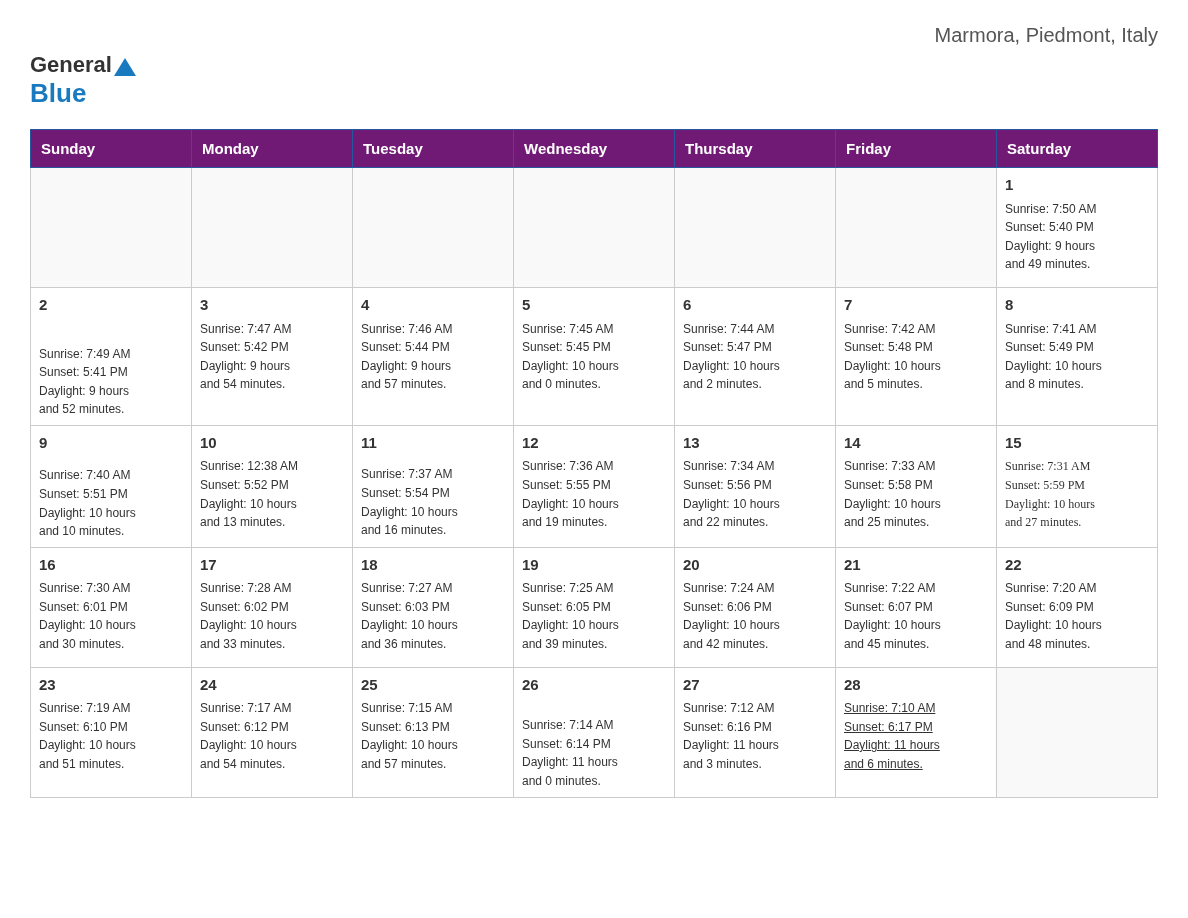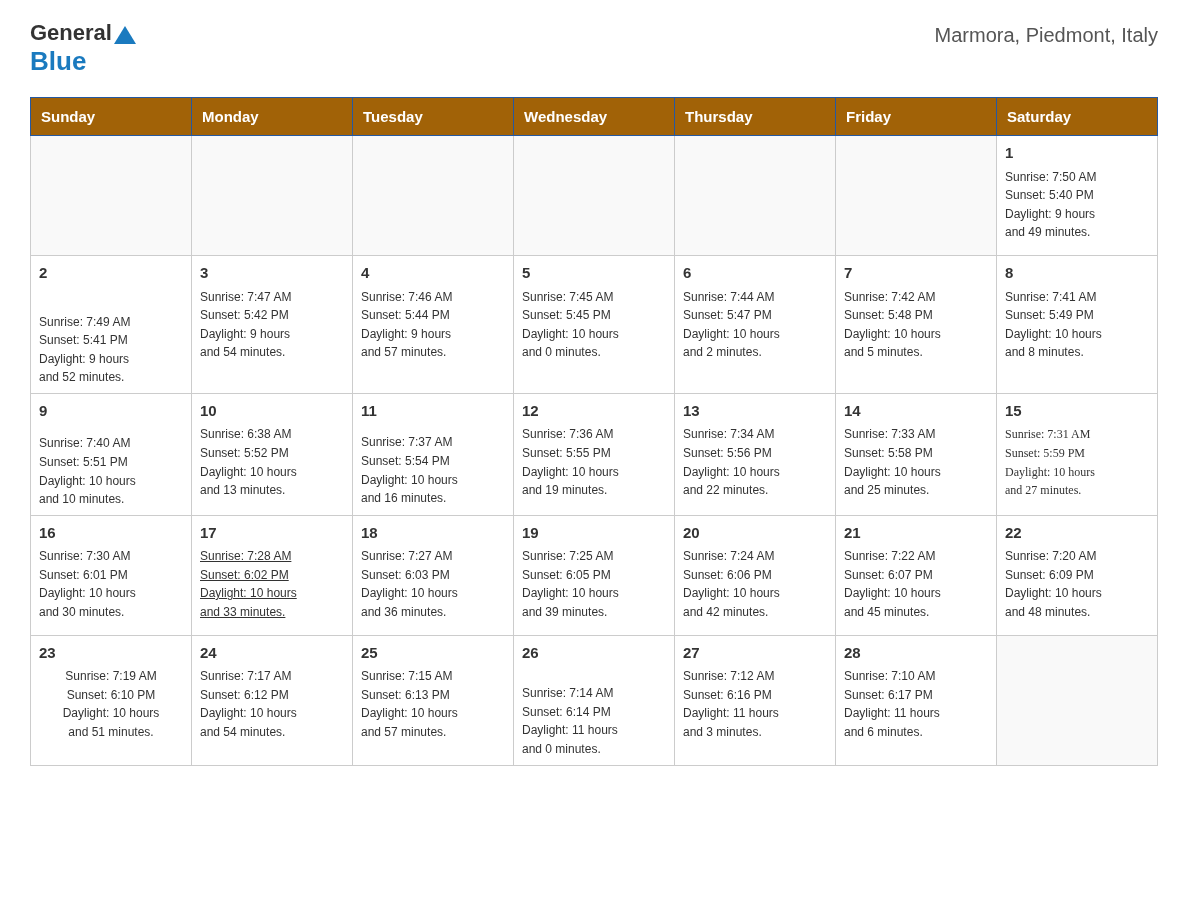--- a/index.html
+++ b/index.html
@@ -26,20 +26,21 @@
       font-weight: bold;
       color: #1a7abf;
     }
     .logo-wrapper {
       display: flex;
       flex-direction: column;
     }
     .logo-top {
       display: flex;
       align-items: center;
+      margin-top: 32px;
     }
     .logo-bottom {
       display: flex;
       align-items: center;
       gap: 2px;
     }
     .title-section {
       text-align: right;
     }
     .calendar-title {
@@ -51,21 +52,21 @@
       font-size: 20px;
       color: #555;
       margin-top: 4px;
     }
     .calendar {
       width: 100%;
       border-collapse: collapse;
       border: 1px solid #aaa;
     }
     .calendar th {
-      background-color: #a16207;
+      background-color: #701a75;
       color: white;
       font-size: 15px;
       font-weight: bold;
       padding: 10px 10px;
       text-align: left;
       border: 1px solid #2558a0;
     }
     .calendar td {
       vertical-align: top;
       border: 1px solid #ccc;
@@ -200,21 +201,21 @@
       <tr>
         <td>
           <span class="day-number">9</span>
           <div class="day-info" style="white-space: pre-line; margin-top: 12px;">Sunrise: 7:40 AM
 Sunset: 5:51 PM
 Daylight: 10 hours
 and 10 minutes.</div>
         </td>
         <td>
           <span class="day-number">10</span>
-          <div class="day-info" style="white-space: pre-line;">Sunrise: 6:38 AM
+          <div class="day-info" style="white-space: pre-line;">Sunrise: 12:38 AM
 Sunset: 5:52 PM
 Daylight: 10 hours
 and 13 minutes.</div>
         </td>
         <td>
           <span class="day-number">11</span>
           <div class="day-info" style="white-space: pre-line; margin-top: 11px;">Sunrise: 7:37 AM
 Sunset: 5:54 PM
 Daylight: 10 hours
 and 16 minutes.</div>
@@ -251,21 +252,21 @@
       <tr>
         <td>
           <span class="day-number">16</span>
           <div class="day-info" style="white-space: pre-line;">Sunrise: 7:30 AM
 Sunset: 6:01 PM
 Daylight: 10 hours
 and 30 minutes.</div>
         </td>
         <td>
           <span class="day-number">17</span>
-          <div class="day-info" style="white-space: pre-line; text-decoration: underline;">Sunrise: 7:28 AM
+          <div class="day-info" style="white-space: pre-line;">Sunrise: 7:28 AM
 Sunset: 6:02 PM
 Daylight: 10 hours
 and 33 minutes.</div>
         </td>
         <td>
           <span class="day-number">18</span>
           <div class="day-info" style="white-space: pre-line;">Sunrise: 7:27 AM
 Sunset: 6:03 PM
 Daylight: 10 hours
 and 36 minutes.</div>
@@ -295,21 +296,21 @@
           <span class="day-number">22</span>
           <div class="day-info" style="white-space: pre-line;">Sunrise: 7:20 AM
 Sunset: 6:09 PM
 Daylight: 10 hours
 and 48 minutes.</div>
         </td>
       </tr>
       <tr class="last-row">
         <td>
           <span class="day-number">23</span>
-          <div class="day-info" style="white-space: pre-line; text-align: center;">Sunrise: 7:19 AM
+          <div class="day-info" style="white-space: pre-line;">Sunrise: 7:19 AM
 Sunset: 6:10 PM
 Daylight: 10 hours
 and 51 minutes.</div>
         </td>
         <td>
           <span class="day-number">24</span>
           <div class="day-info" style="white-space: pre-line;">Sunrise: 7:17 AM
 Sunset: 6:12 PM
 Daylight: 10 hours
 and 54 minutes.</div>
@@ -330,21 +331,21 @@
         </td>
         <td>
           <span class="day-number">27</span>
           <div class="day-info" style="white-space: pre-line;">Sunrise: 7:12 AM
 Sunset: 6:16 PM
 Daylight: 11 hours
 and 3 minutes.</div>
         </td>
         <td>
           <span class="day-number">28</span>
-          <div class="day-info" style="white-space: pre-line;">Sunrise: 7:10 AM
+          <div class="day-info" style="white-space: pre-line; text-decoration: underline;">Sunrise: 7:10 AM
 Sunset: 6:17 PM
 Daylight: 11 hours
 and 6 minutes.</div>
         </td>
         <td class="empty-cell"></td>
       </tr>
     </tbody>
 </table>
 
 </body></html>

